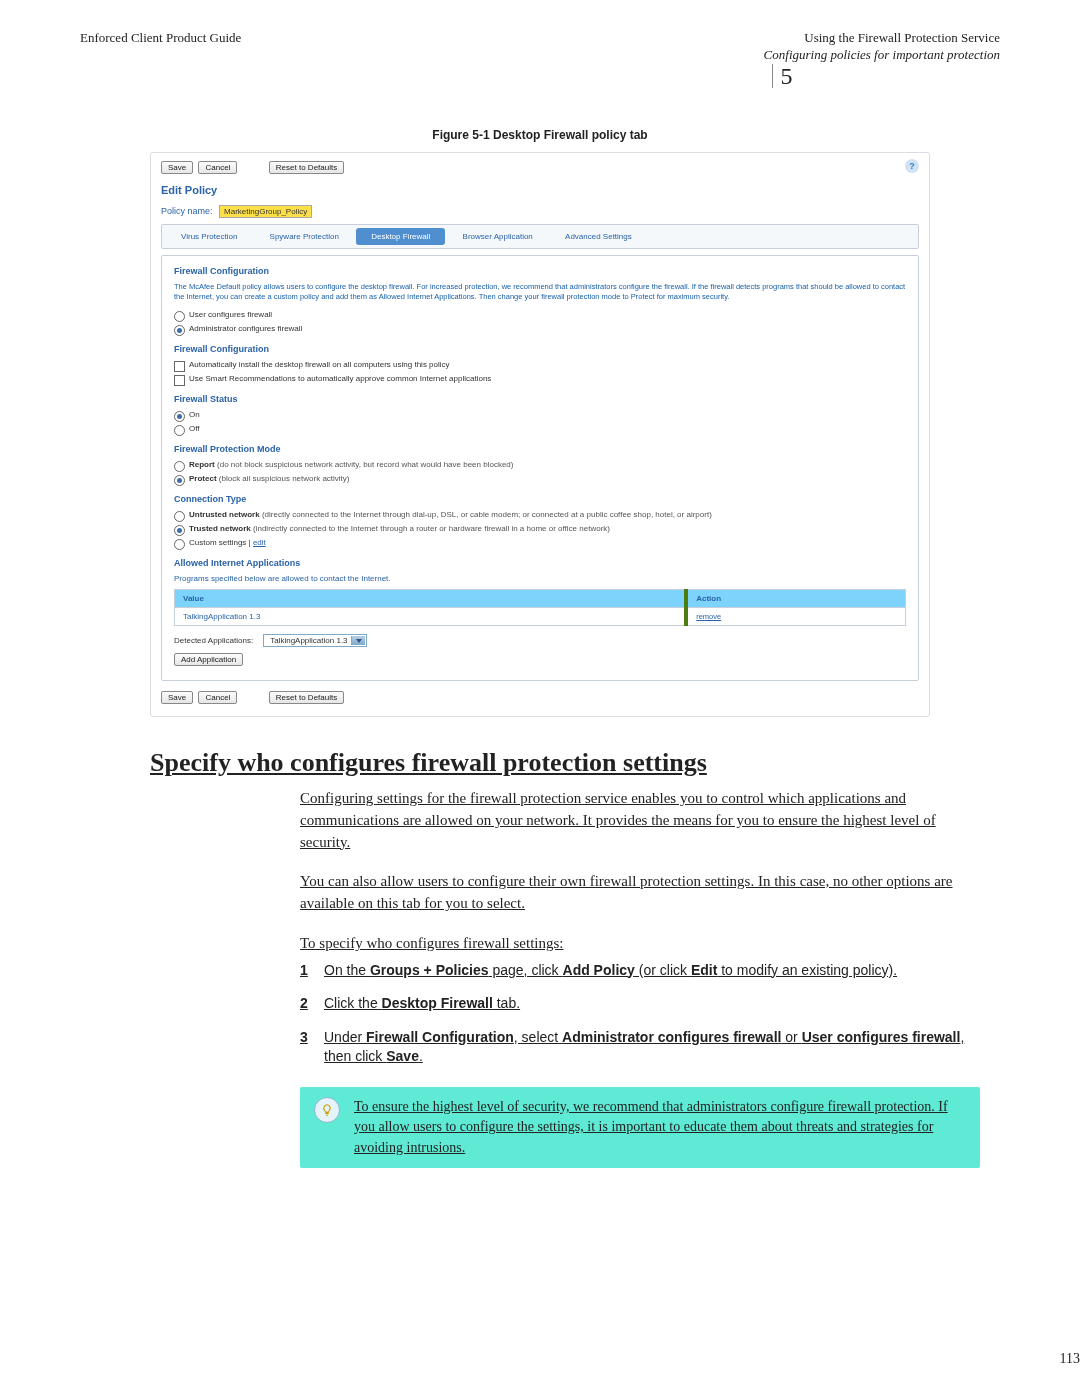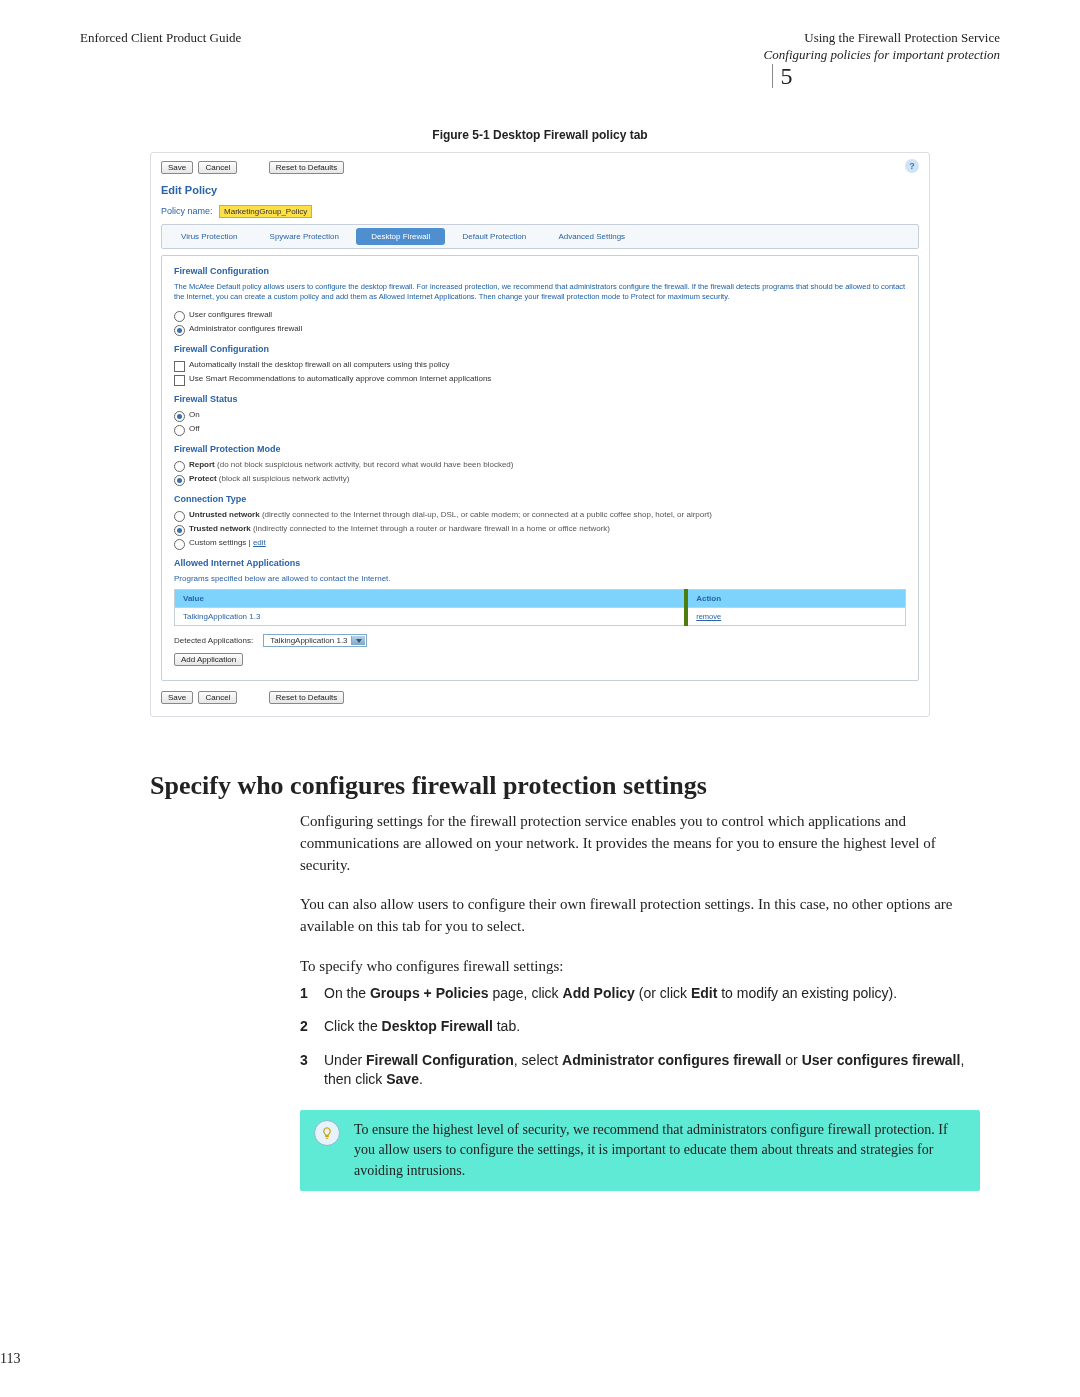--- a/index.html
+++ b/index.html
@@ -184,21 +184,22 @@
   }
   .select-caret { position:absolute; right:4px; top:4px; width:0; height:0;
     border-left:3px solid transparent; border-right:3px solid transparent; border-top:4px solid #2d5580; z-index:2; }
   .bottom-btn-row { margin-top:10px; }
   .remove-link { color:#2a63a8; text-decoration:underline; font-size:7.5px; }
 
   
   .body-text {
     margin-left: 70px;
     margin-right: 20px;
-    margin-top: 54px;
+    margin-top: 31px;
+    text-decoration: underline;
   }
   .h2 {
     font-size: 26px;
     font-family: Georgia, serif;
     margin: 0 0 10px 0;
   }
   .indent-block {
     margin-left: 150px;
     font-size: 15px;
     line-height: 1.45;
@@ -243,21 +244,21 @@
   }
   .note-text {
     font-size:14px;
     line-height:1.45;
     font-family: Georgia, serif;
   }
   .page-num {
     position:absolute;
     bottom: 30px;
     left:0; right:0;
-    text-align:left;
+    text-align:right;
     font-size:14px;
   }
 </style>
 </head>
 <body>
 
 <div class="page">
   <div class="header-row">
     <div class="header-left">Enforced Client Product Guide</div>
     <div class="header-right">
@@ -284,21 +285,21 @@
 
       <div class="policy-name-row">
         <span>Policy name:</span>
         <span class="policy-input">MarketingGroup_Policy</span>
       </div>
 
       <div class="tab-bar">
         <span class="tab">Virus Protection</span>
         <span class="tab">Spyware Protection</span>
         <span class="tab active">Desktop Firewall</span>
-        <span class="tab">Default Protection</span>
+        <span class="tab">Browser Application</span>
         <span class="tab">Advanced Settings</span>
       </div>
 
       <div class="content-box">
         <div class="section-title first">Firewall Configuration</div>
         <div class="info-text">The McAfee Default policy allows users to configure the desktop firewall. For increased protection, we recommend that administrators configure the firewall. If the firewall detects programs that should be allowed to contact the Internet, you can create a custom policy and add them as Allowed Internet Applications. Then change your firewall protection mode to Protect for maximum security.</div>
 
         <div class="radio-line">
           <span class="radio"></span>
           <span>User configures firewall</span>

